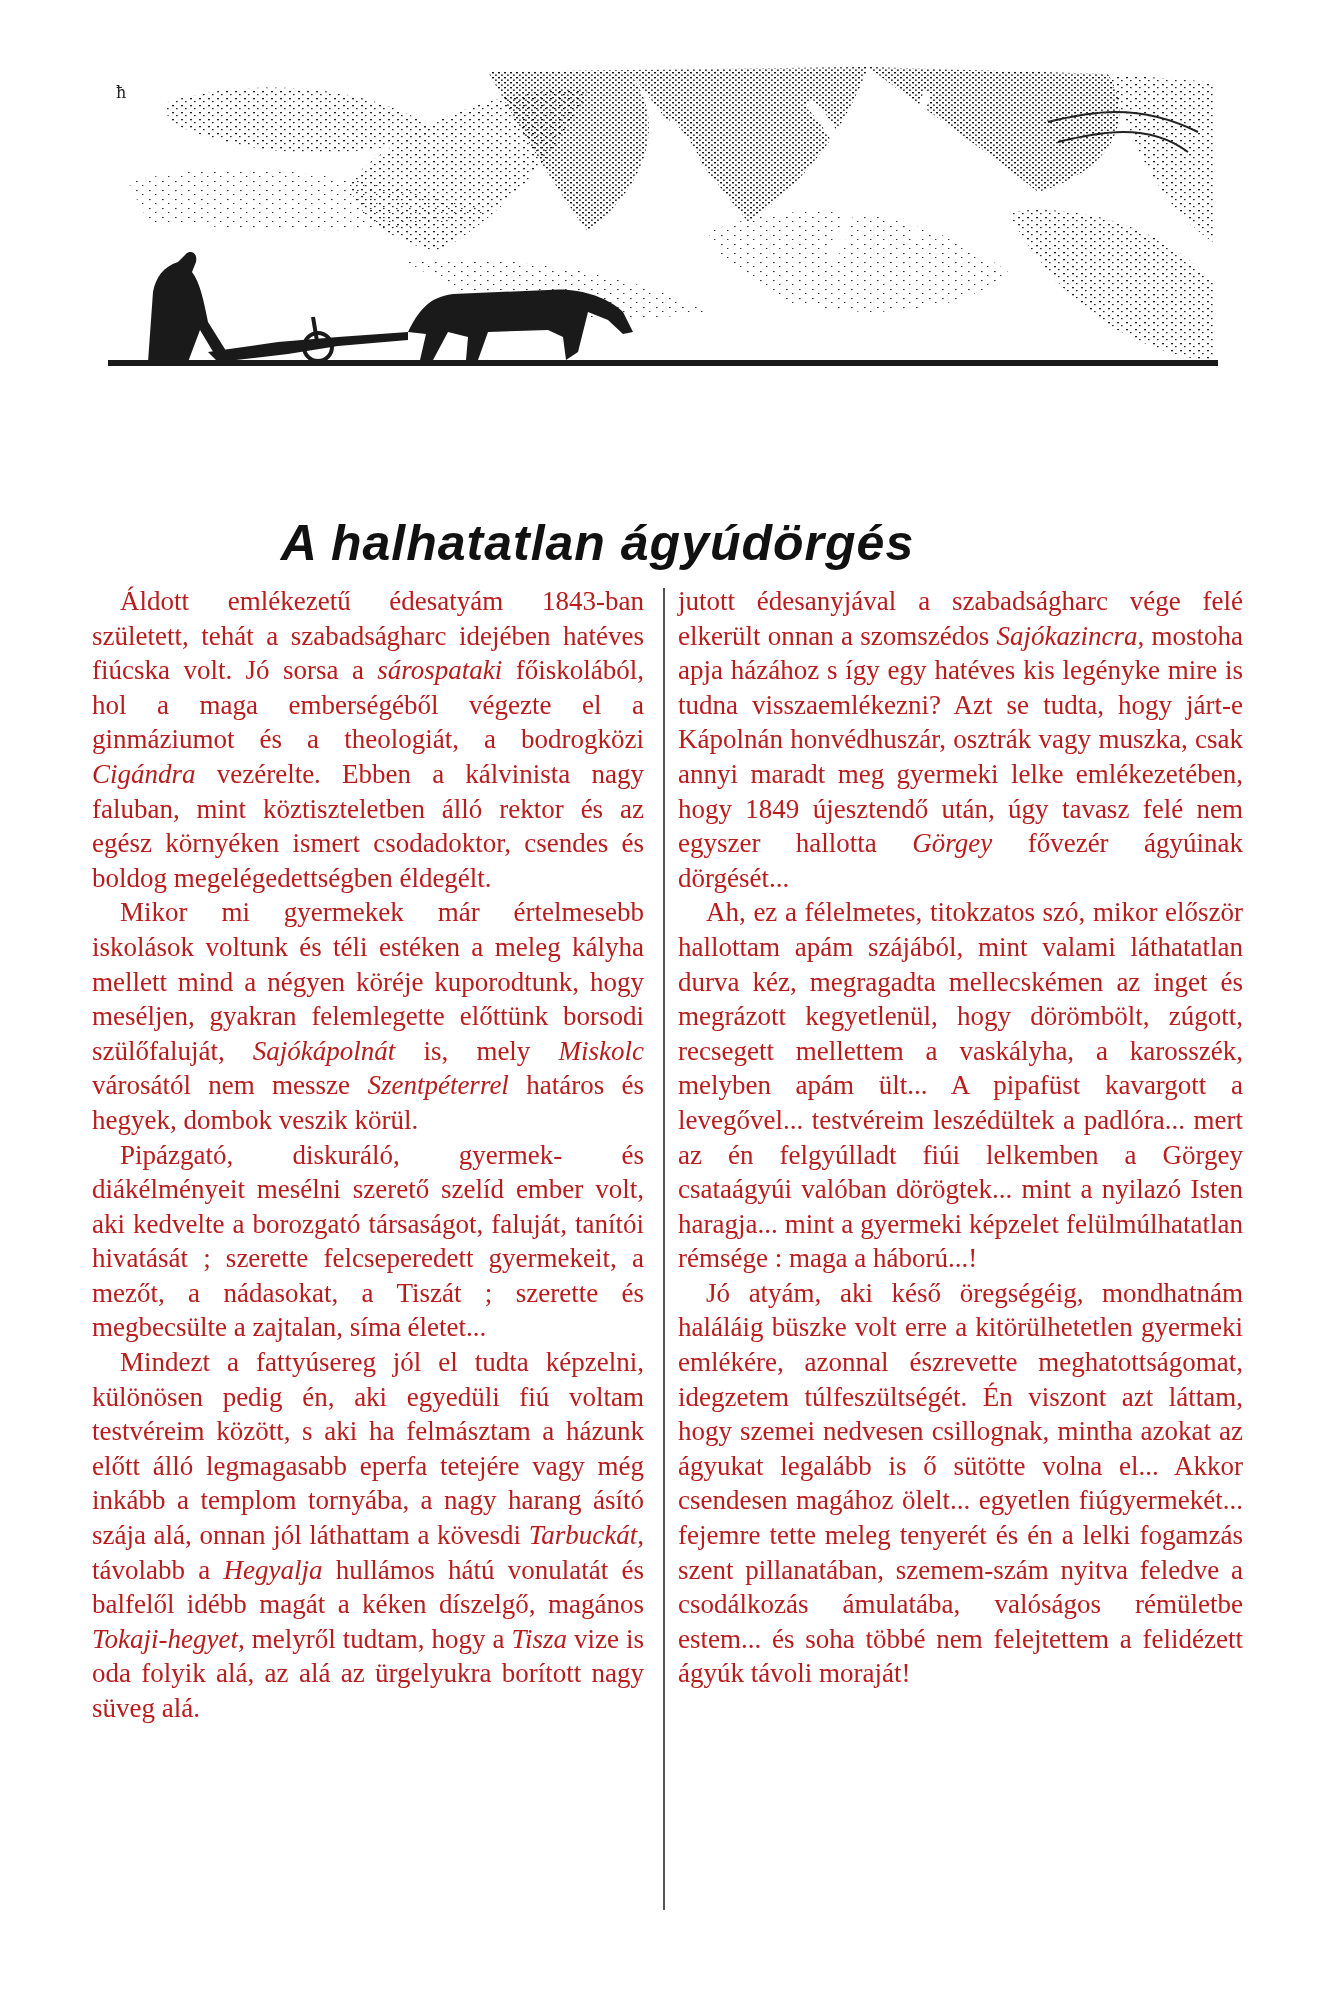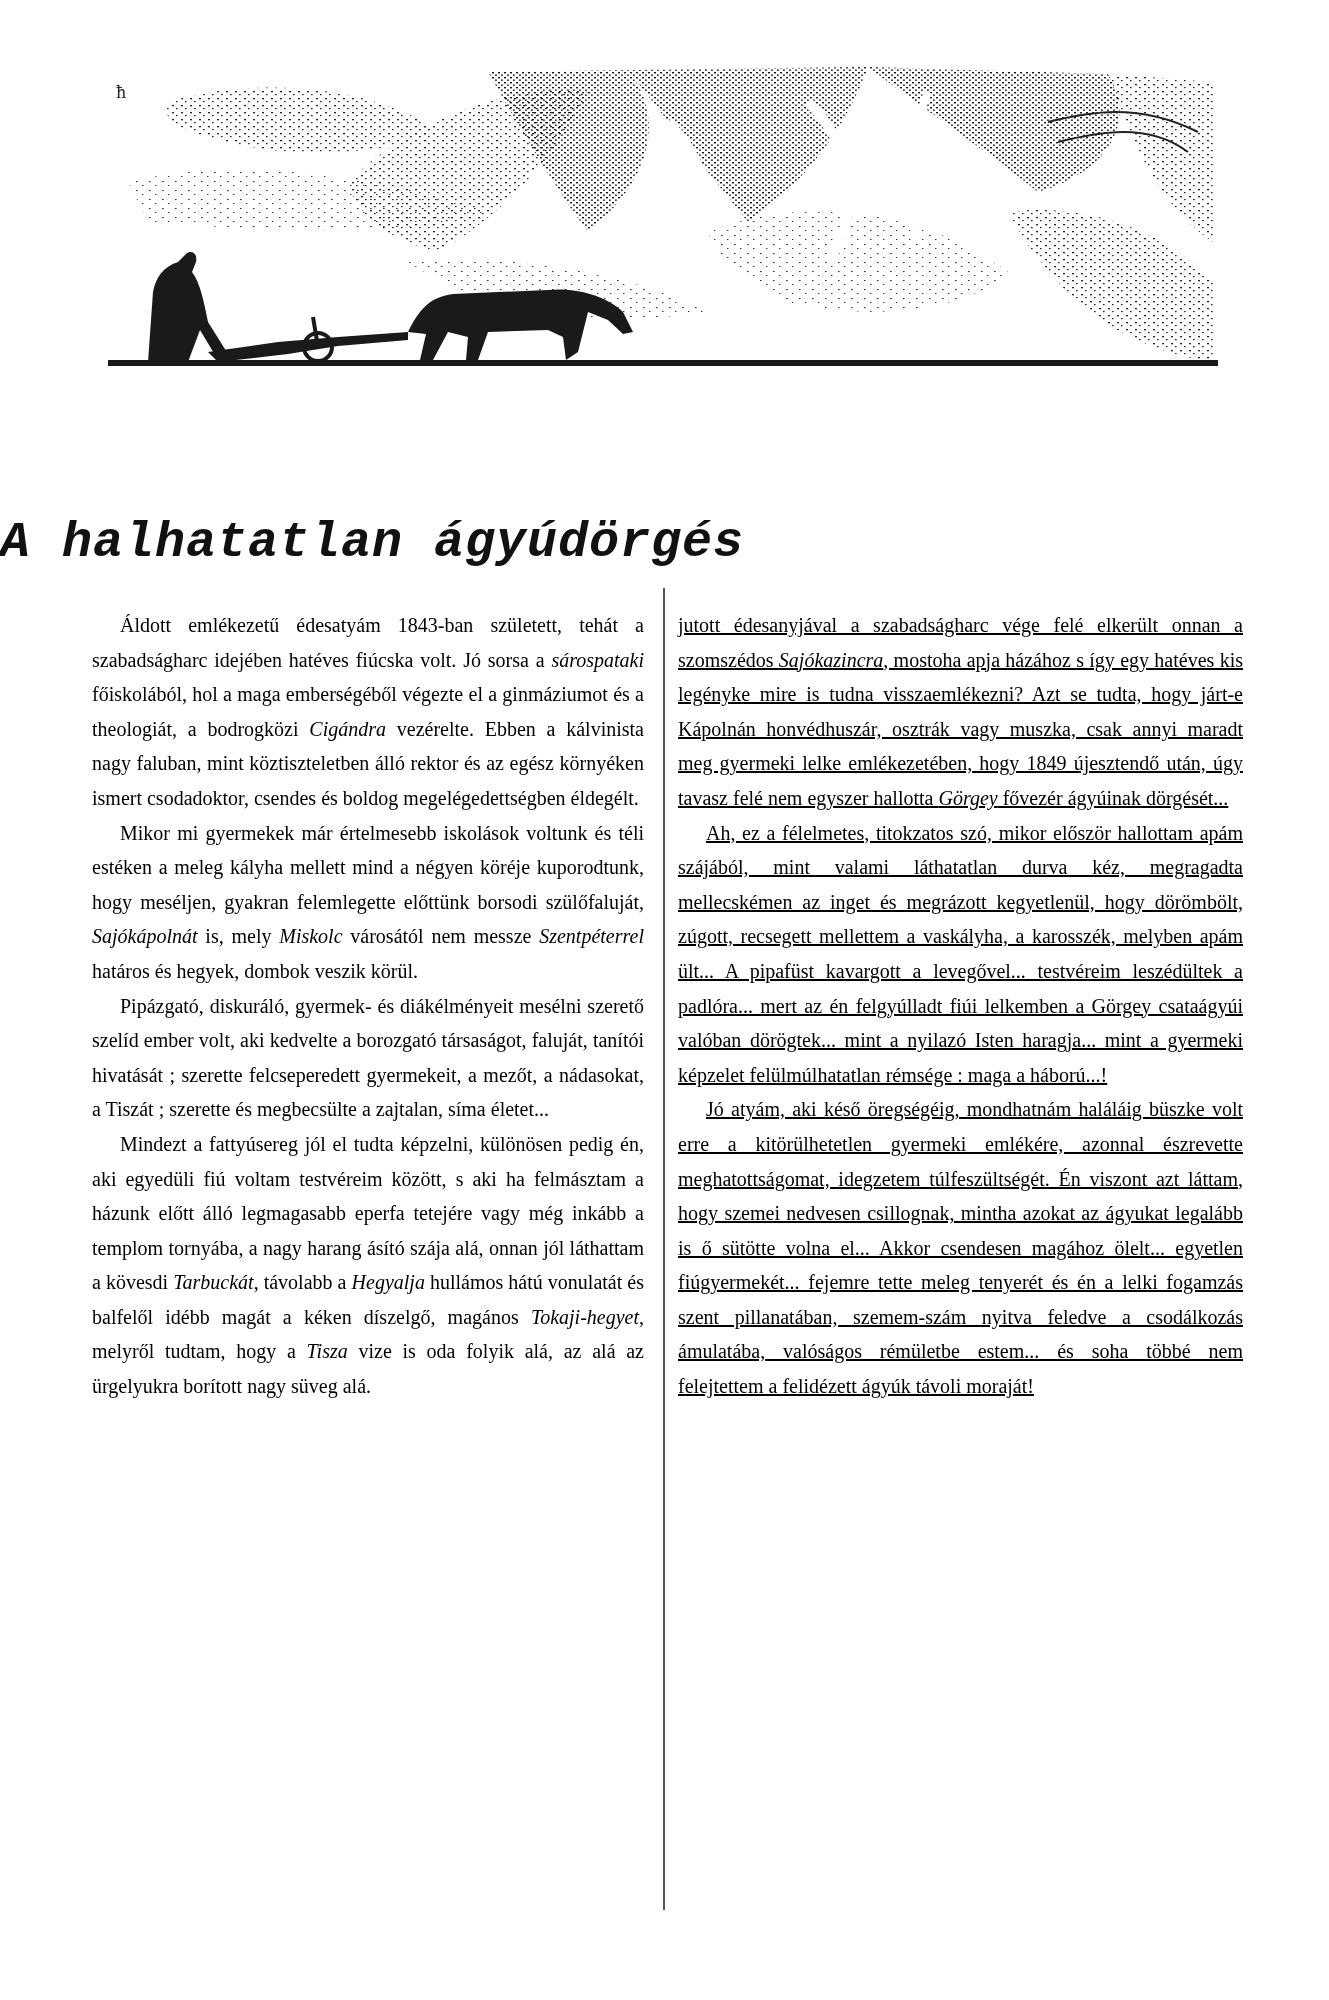--- a/index.html
+++ b/index.html
@@ -18,38 +18,38 @@
       top: 62px;
       width: 1110px;
       height: 322px;
     }
     .illustration svg { width: 100%; height: 100%; display: block; }
     .title {
       position: absolute;
       left: 0;
       top: 480px;
       width: 1195px;
-      font-family: Liberation Mono, monospace;
+      text-align: center;
+      font-family: Liberation Sans, sans-serif;
       font-style: italic;
       font-weight: bold;
       font-size: 50px;
       letter-spacing: 1px;
       color: #111;
     }
     .column {
       position: absolute;
       top: 584px;
-      font-size: 20px;
+      font-size: 27px;
       line-height: 34.6px;
       text-align: justify;
-      color: #000000;
-      margin-top: 24px;
+      color: #b91c1c;
     }
     .col-left { left: 92px; width: 552px; }
-    .col-right { left: 678px; width: 565px; text-decoration: underline; }
+    .col-right { left: 678px; width: 565px; }
     .para {
       margin: 0;
       text-indent: 28px;
     }
     .para.noindent { text-indent: 0; }
     .para em { font-style: italic; }
     .col-rule {
       position: absolute;
       left: 663px;
       top: 588px;

